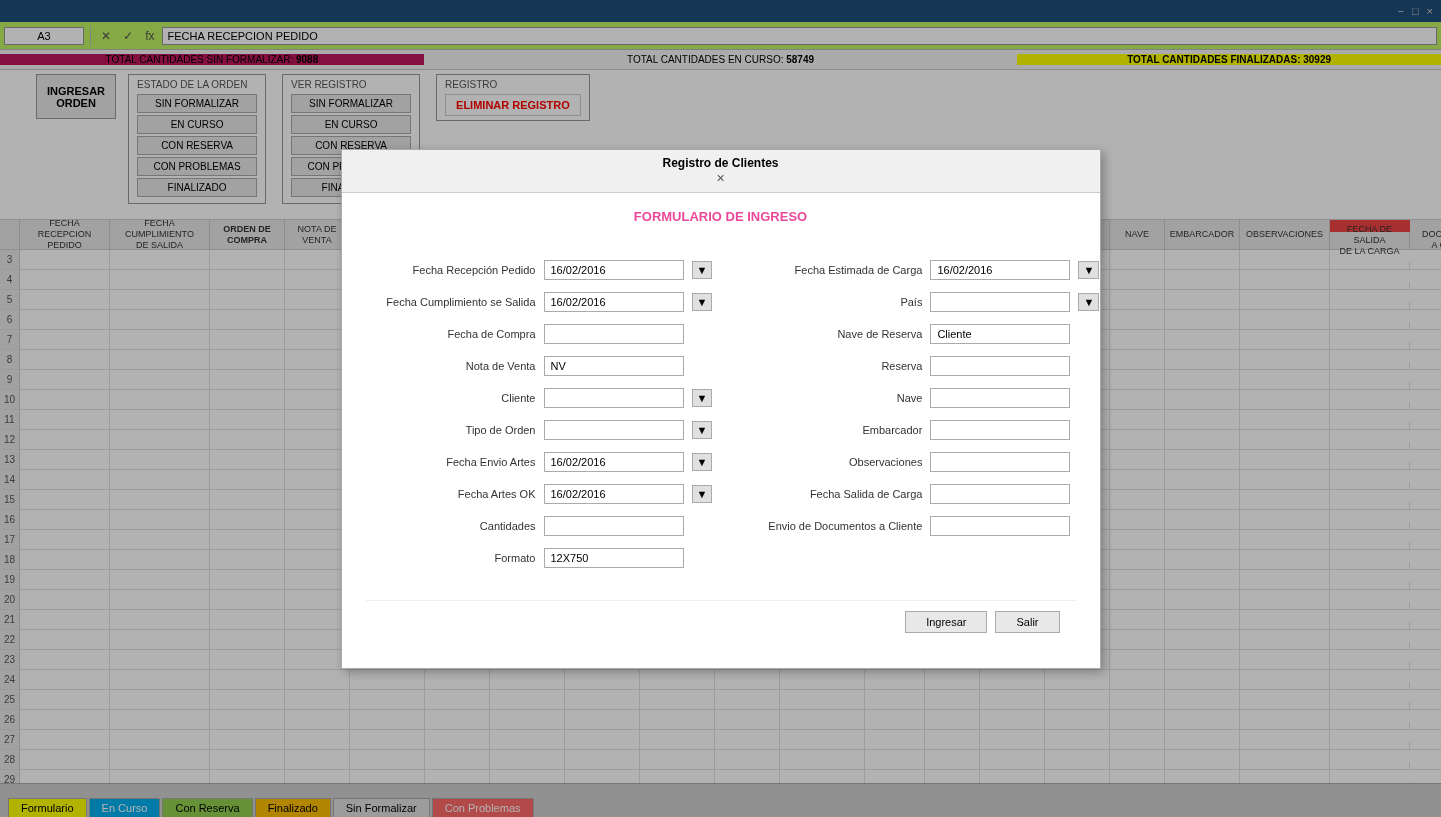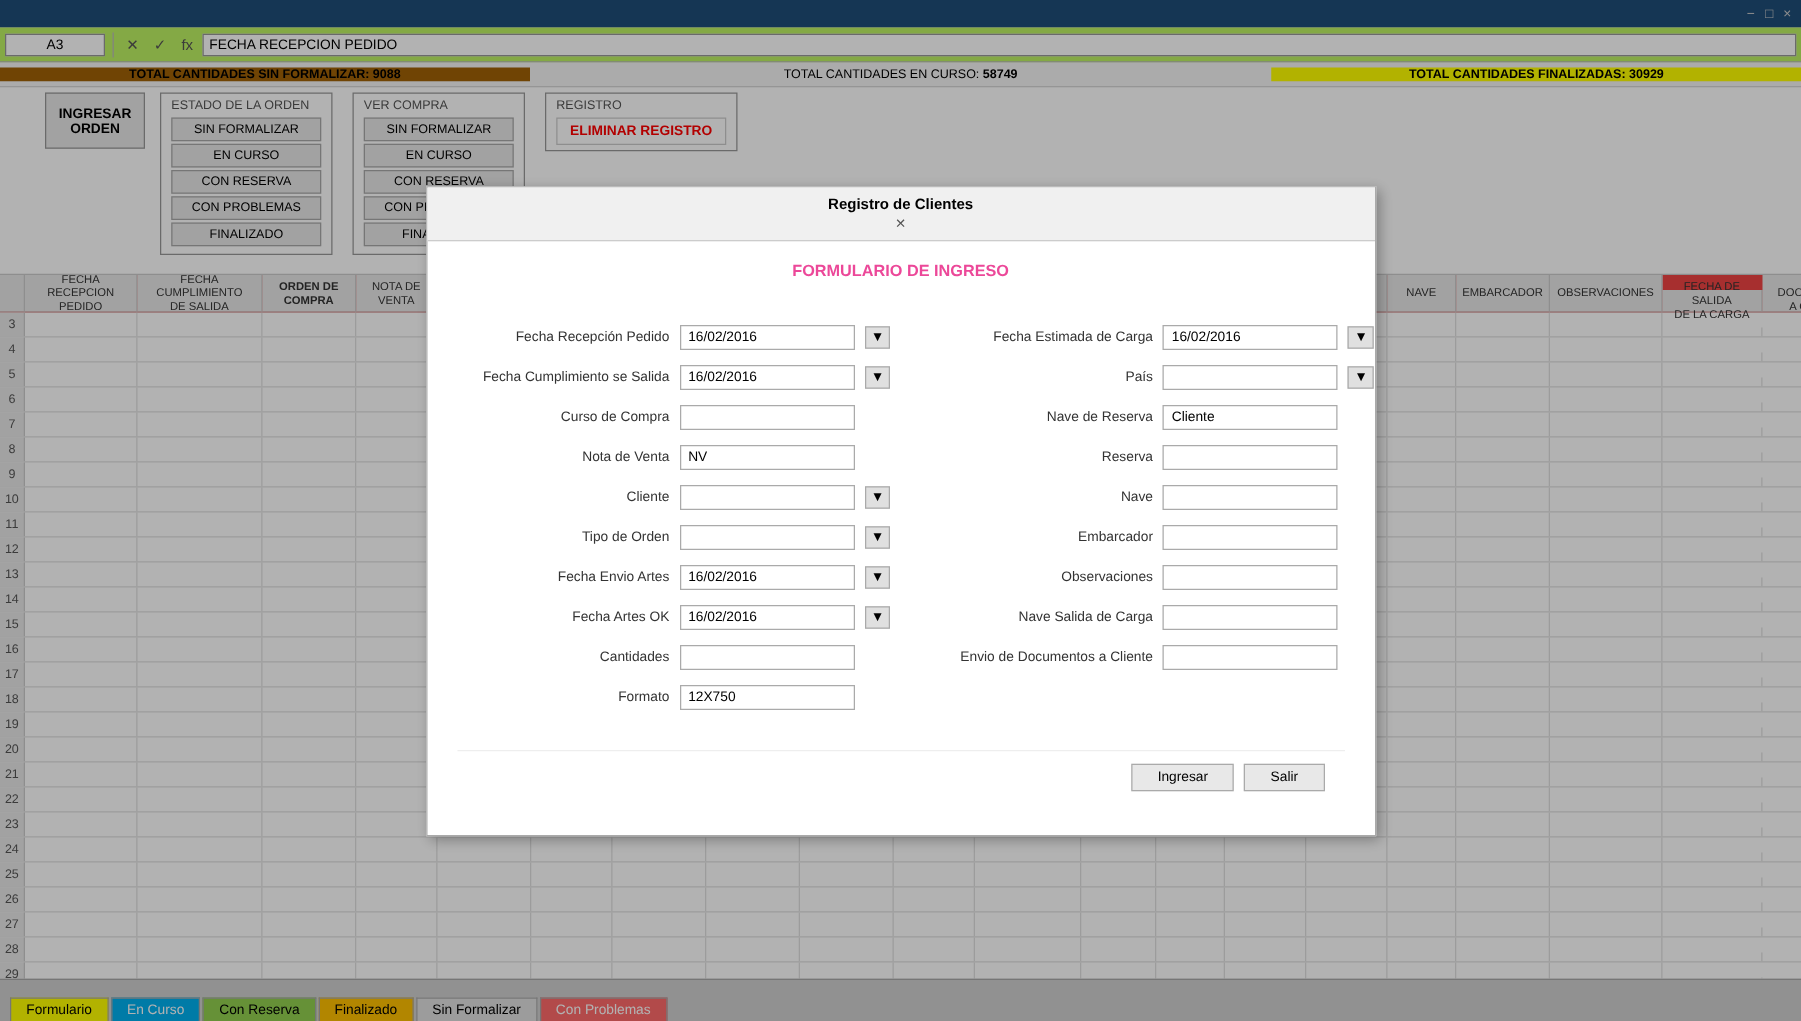--- a/index.html
+++ b/index.html
@@ -15,21 +15,21 @@
     
     .formula-bar { height: 28px; background: #bef264; border-bottom: 1px solid #bbb; display: flex; align-items: center; padding: 0 4px; gap: 4px; }
     .cell-ref { width: 80px; border: 1px solid #999; padding: 2px 4px; font-size: 11px; text-align: center; }
     .formula-icon { font-size: 12px; color: #555; padding: 0 4px; cursor: pointer; }
     .formula-input { flex: 1; border: 1px solid #999; padding: 2px 4px; font-size: 11px; }
     .separator { width: 1px; background: #bbb; height: 20px; margin: 0 2px; }
 
     
     .top-info { height: 20px; background: #f5f5f5; border-bottom: 1px solid #ccc; display: flex; align-items: center; }
     .top-info-cell { flex: 1; display: flex; align-items: center; justify-content: center; font-size: 10px; }
-    .top-info-cell.green { background: #a16207; font-weight: bold; }
+    .top-info-cell.green { background: #be185d; font-weight: normal; }
     .top-info-cell.yellow { background: #ffff00; font-weight: bold; }
 
     
     .sheet-body { flex: 1; display: flex; flex-direction: column; overflow: hidden; background: white; }
 
     
     .controls-row { height: 150px; background: white; border-bottom: 1px solid #ccc; display: flex; align-items: flex-start; padding: 4px 8px; gap: 8px; position: relative; }
 
     
     .col-headers { height: 30px; background: #ef4444; border-bottom: 1px solid #ccc; display: flex; }
@@ -152,21 +152,21 @@
       <div class="estado-box">
         <div class="box-title">ESTADO DE LA ORDEN</div>
         <button class="estado-btn">SIN FORMALIZAR</button>
         <button class="estado-btn">EN CURSO</button>
         <button class="estado-btn">CON RESERVA</button>
         <button class="estado-btn">CON PROBLEMAS</button>
         <button class="estado-btn">FINALIZADO</button>
       </div>
 
       <div class="ver-ordenes-box">
-        <div class="box-title">VER COMPRA</div>
+        <div class="box-title">VER REGISTRO</div>
         <button class="estado-btn">SIN FORMALIZAR</button>
         <button class="estado-btn">EN CURSO</button>
         <button class="estado-btn">CON RESERVA</button>
         <button class="estado-btn">CON PROBLEMAS</button>
         <button class="estado-btn">FINALIZADO</button>
       </div>
 
       <div class="registro-box">
         <div class="box-title">REGISTRO</div>
         <button class="eliminar-btn">ELIMINAR REGISTRO</button>
@@ -945,21 +945,21 @@
             <span style="cursor:pointer; border:1px solid #aaa; padding:2px 4px; background:#e0e0e0;">▼</span>
           </div>
 
           <div class="form-row">
             <span class="form-label">Fecha Cumplimiento se Salida</span>
             <input class="form-input form-input-date" value="16/02/2016" style="">
             <span style="cursor:pointer; border:1px solid #aaa; padding:2px 4px; background:#e0e0e0;">▼</span>
           </div>
 
           <div class="form-row">
-            <span class="form-label">Curso de Compra</span>
+            <span class="form-label">Fecha de Compra</span>
             <input class="form-input form-input-text" value="" style="">
           </div>
 
           <div class="form-row">
             <span class="form-label">Nota de Venta</span>
             <input class="form-input form-input-text" value="NV" style="">
           </div>
 
           <div class="form-row">
             <span class="form-label">Cliente</span>
@@ -1030,21 +1030,21 @@
             <span class="form-label">Embarcador</span>
             <input class="form-input form-input-text" value="" style="">
           </div>
 
           <div class="form-row">
             <span class="form-label">Observaciones</span>
             <input class="form-input form-input-text" value="" style="">
           </div>
 
           <div class="form-row">
-            <span class="form-label">Nave Salida de Carga</span>
+            <span class="form-label">Fecha Salida de Carga</span>
             <input class="form-input form-input-text" value="" style="">
           </div>
 
           <div class="form-row">
             <span class="form-label">Envio de Documentos a Cliente</span>
             <input class="form-input form-input-text" value="" style="">
           </div>
 
         </div>
       </div>

